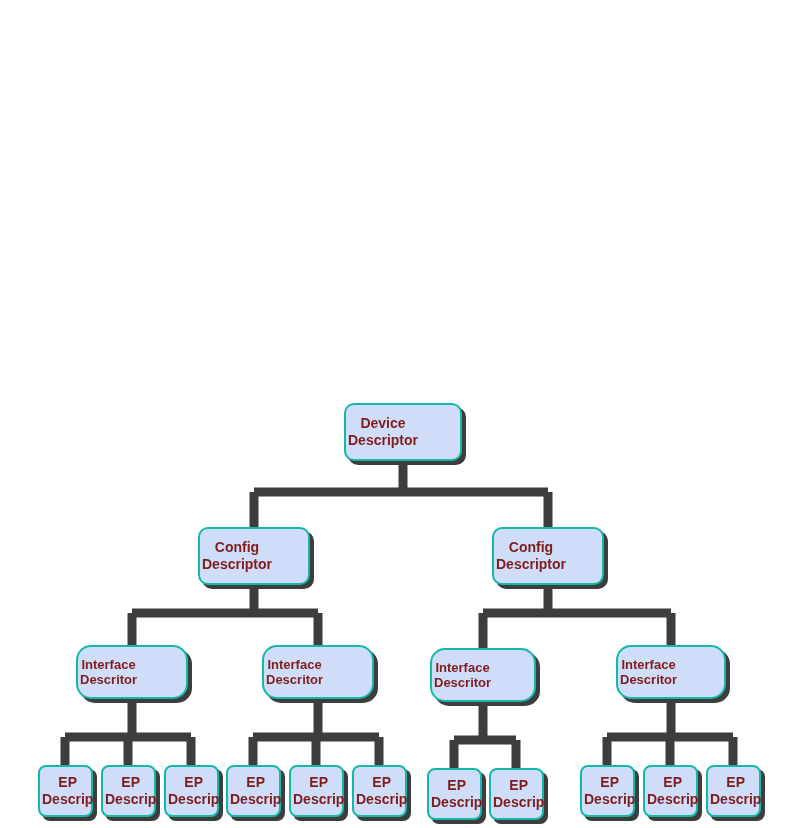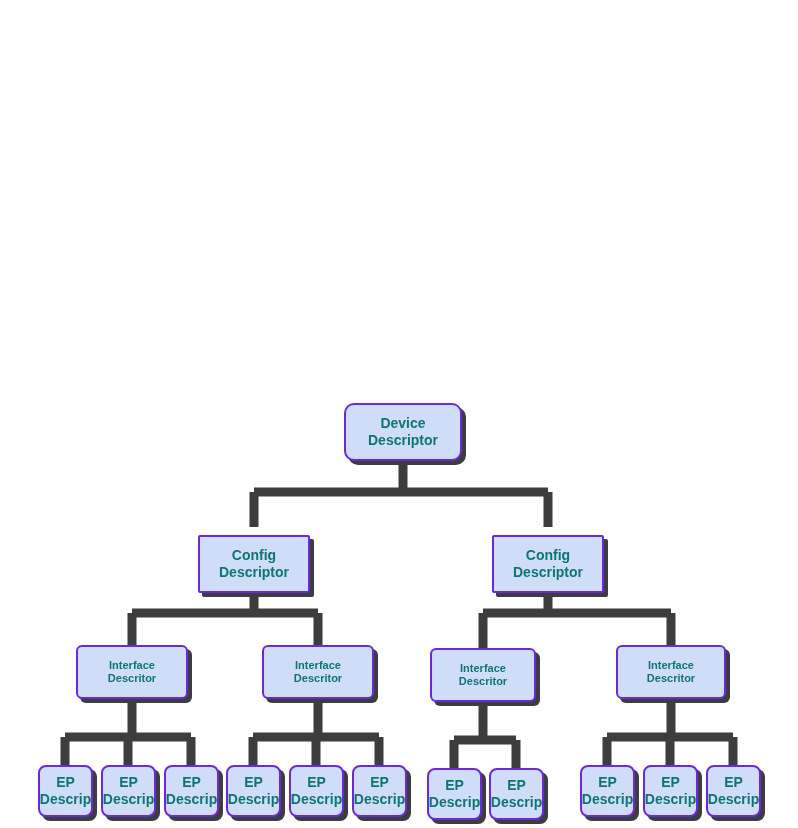--- a/index.html
+++ b/index.html
@@ -30,42 +30,41 @@
     height: 828px;
     z-index: 1;
   }
 
   
   .node {
     position: absolute;
     z-index: 2;
     box-sizing: border-box;
     background: #cfddf8;
-    border: 2px solid #6d28d9;
+    border: 2px solid #14b8a6;
     border-radius: 9px;
     box-shadow: 4px 4px 0 0 #3d3d3d;
     display: flex;
     align-items: center;
-    justify-content: center;
     text-align: center;
-    color: #0f766e;
+    color: #7f1d1d;
     font-weight: bold;
     line-height: 1.18;
     letter-spacing: 0px;
   }
 
   .node .label {
     display: block;
     white-space: pre-line;
     padding: 0 2px;
   }
 
   .node.device  { font-size: 14px; border-radius: 10px; }
-  .node.config  { font-size: 14px; border-radius: 2px; margin-top: 8px; }
-  .node.iface   { font-size: 11px; border-radius: 6px; }
+  .node.config  { font-size: 14px; border-radius: 10px; }
+  .node.iface   { font-size: 13px; border-radius: 15px; }
   .node.ep      { font-size: 14px; border-radius: 8px; }
 </style>
 </head>
 <body>
 
 <div id="canvas">
 
   <svg id="edges" viewBox="0 0 798 828" width="798" height="828" xmlns="http://www.w3.org/2000/svg">
       <path d="M 403 461 L 403 492 M 254 492 L 548 492 M 254 492 L 254 527 M 548 492 L 548 527" stroke="#3d3d3d" stroke-width="9" stroke-linecap="butt" stroke-linejoin="miter" fill="none"></path>
       <path d="M 254 585 L 254 613 M 132 613 L 318 613 M 132 613 L 132 645 M 318 613 L 318 645" stroke="#3d3d3d" stroke-width="9" stroke-linecap="butt" stroke-linejoin="miter" fill="none"></path>

